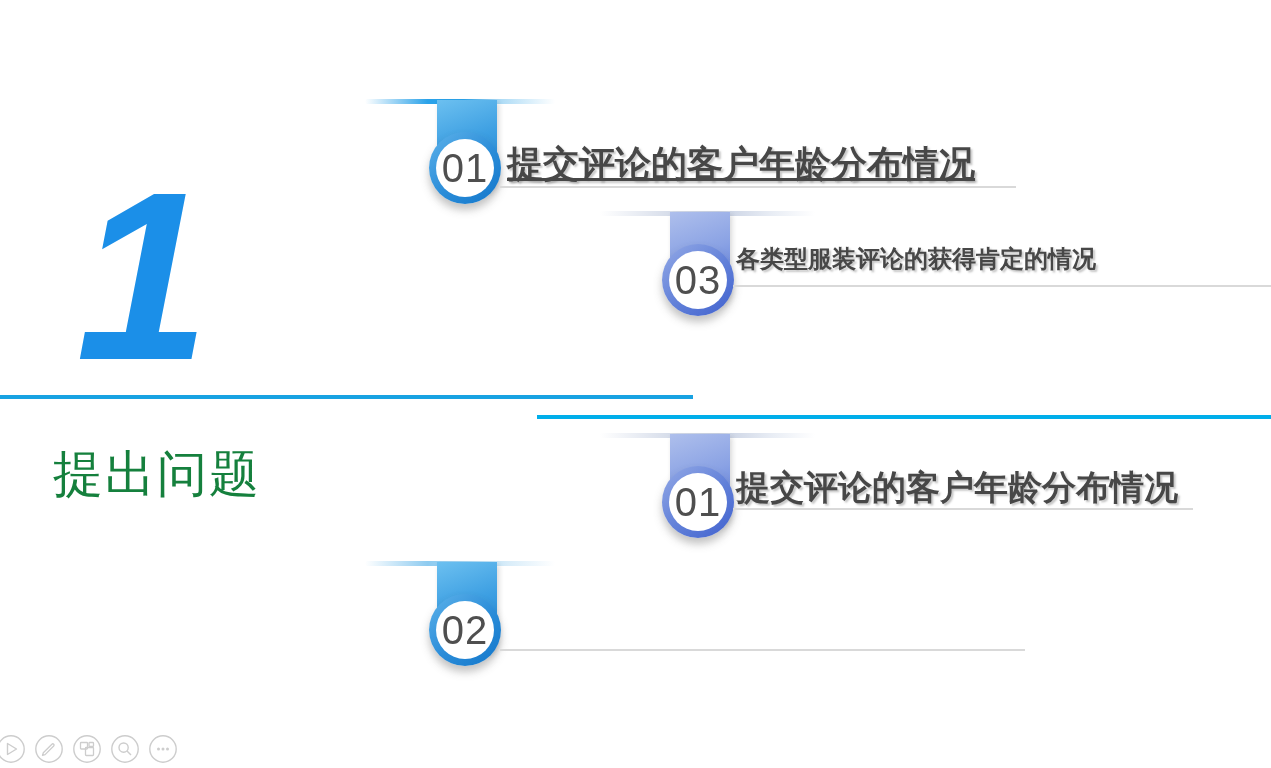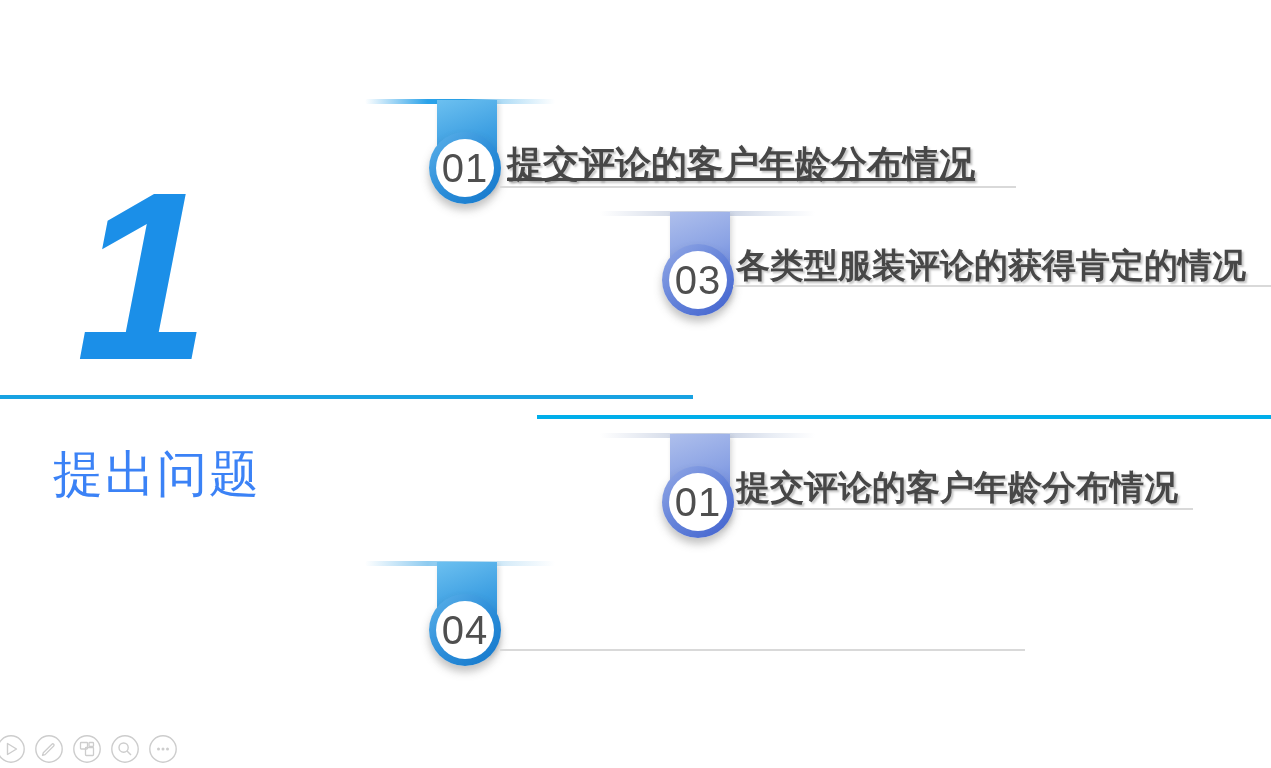--- a/index.html
+++ b/index.html
@@ -17,21 +17,21 @@
     font-size:240px;line-height:1;
     font-style:italic;font-weight:700;
     color:#1b8fe8;
   }
   .divider{position:absolute;height:4px;}
   .divider-left{left:0;top:395px;width:693px;background:#18a2e2;}
   .divider-right{left:537px;top:415px;width:734px;background:#00aeea;}
   .section-title{
     position:absolute;left:53px;top:444px;
     font-size:50px;line-height:60px;
-    color:#3b82f6;font-weight:400;
+    color:#15803d;font-weight:400;
     letter-spacing:2px;
   }
 
   
   .item{position:absolute;}
   .item1{left:365px;top:97px;width:700px;height:130px;}
   .item2{left:600px;top:209px;width:680px;height:130px;}
   .item3{left:600px;top:431px;width:680px;height:130px;}
   .item4{left:365px;top:559px;width:700px;height:130px;}
 
@@ -81,21 +81,21 @@
     display:flex;align-items:center;justify-content:center;
     font-size:40px;color:#4f4f4f;letter-spacing:1px;
   }
 
   .item-title{
     position:absolute;white-space:nowrap;
     font-weight:700;color:#474747;
     text-shadow:2px 2px 2px rgba(130,130,130,.45);
   }
   .item1 .item-title{left:142px;top:46px;font-size:36px;line-height:42px;text-decoration:underline;}
-  .item2 .item-title{left:136px;top:36px;font-size:34px;line-height:40px;}
+  .item2 .item-title{left:136px;top:30px;font-size:24px;line-height:40px;}
   .item3 .item-title{left:136px;top:36px;font-size:34px;line-height:40px;}
   .item4 .item-title{left:146px;top:48px;font-size:34px;line-height:40px;}
 
   .item-underline{position:absolute;height:2px;background:#d9d9d9;}
   .item1 .item-underline{left:135px;top:89px;width:516px;}
   .item2 .item-underline{left:133px;top:76px;width:538px;}
   .item3 .item-underline{left:133px;top:77px;width:460px;}
   .item4 .item-underline{left:135px;top:90px;width:525px;}
 
   
@@ -141,21 +141,21 @@
       <div class="badge-inner">01</div>
     </div>
     <div class="item-title">提交评论的客户年龄分布情况</div>
     <div class="item-underline"></div>
   </div>
 
   <div class="item item4 azure">
     <div class="tagline"></div>
     <div class="strip"></div>
     <div class="badge">
-      <div class="badge-inner">04</div>
+      <div class="badge-inner">02</div>
     </div>
     <div class="item-underline"></div>
   </div>
 
   <div class="toolbar">
     <svg width="190" height="36" viewBox="0 0 190 36">
 
       <g>
         <circle cx="14" cy="17" r="13.2" fill="none" stroke="#cdcdcd" stroke-width="1.4"></circle>
         <path d="M10.5 11.5 L19.5 17 L10.5 22.5 Z" fill="none" stroke="#cdcdcd" stroke-width="1.4" stroke-linejoin="round"></path>

